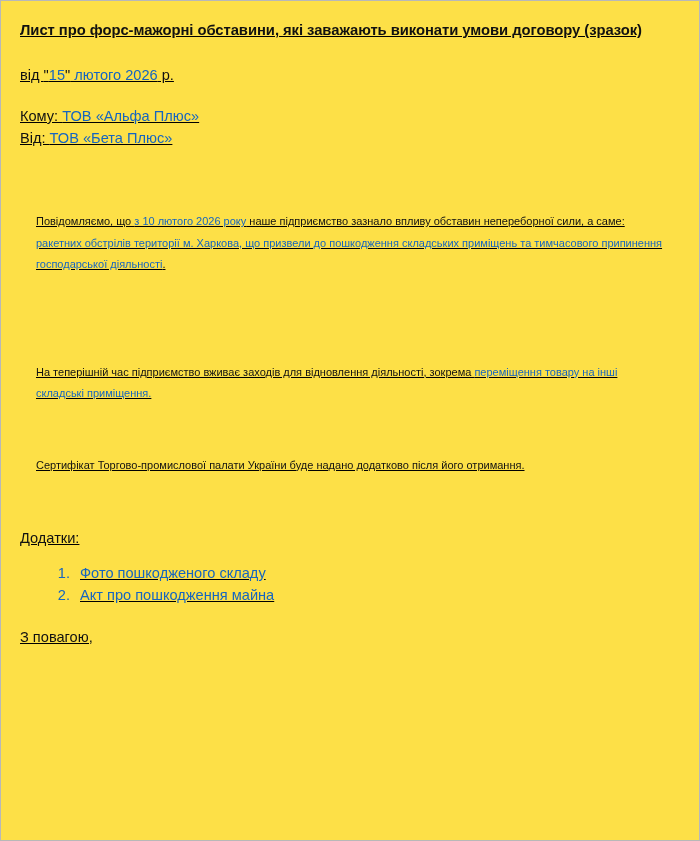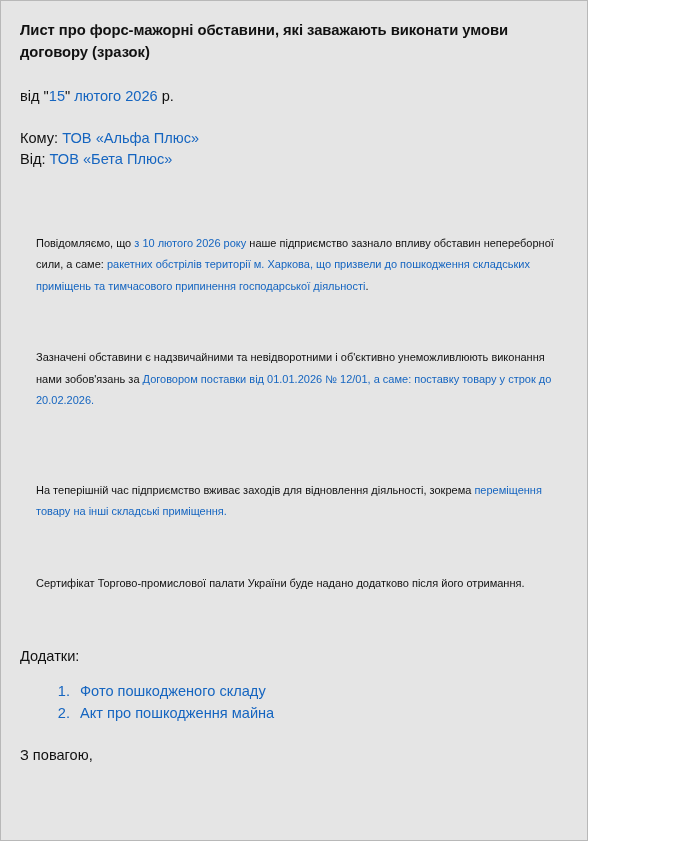--- a/index.html
+++ b/index.html
@@ -7,26 +7,27 @@
     margin: 0;
     padding: 0;
     background: #ffffff;
   }
   body {
     font-family: "Liberation Sans", "DejaVu Sans", sans-serif;
     -webkit-font-smoothing: antialiased;
   }
   .page {
     position: relative;
-    width: 588px;
+    width: 700px;
     height: 841px;
     box-sizing: border-box;
-    background: #e5e5e5;
+    background: #fde047;
     border: 1px solid #b8b8b8;
     overflow: hidden;
+    text-decoration: underline;
   }
   .doc {
     box-sizing: border-box;
     padding: 19px 16px 0 19px;
     font-size: 14.6px;
     line-height: 21.5px;
     color: #111111;
   }
   .doc-title {
     font-weight: bold;
@@ -118,21 +119,20 @@
     </div>
 
     <div class="gap-lg"></div>
 
 
     <div class="gap-lg"></div>
 
     <div id="paragraphs">
         <p class="para"><span>Повідомляємо, що </span><span class="hl">з 10 лютого 2026 року</span><span> наше підприємство зазнало впливу обставин непереборної сили, а саме: </span><span class="hl">ракетних обстрілів території м. Харкова, що призвели до пошкодження складських приміщень та тимчасового припинення господарської діяльності</span><span>.</span></p>
         <div class="gap-sm"></div>
-        <p class="para"><span>Зазначені обставини є надзвичайними та невідворотними і об'єктивно унеможливлюють виконання нами зобов'язань за </span><span class="hl">Договором поставки від 01.01.2026 № 12/01, а саме: поставку товару у строк до 20.02.2026.</span></p>
         <div class="gap-sm"></div>
         <div class="gap-sm"></div>
         <p class="para"><span>На теперішній час підприємство вживає заходів для відновлення діяльності, зокрема </span><span class="hl">переміщення товару на інші складські приміщення.</span></p>
         <div class="gap-sm"></div>
         <p class="para"><span>Сертифікат Торгово-промислової палати України буде надано додатково після його отримання.</span></p>
         <div class="gap-sm"></div>
         <div class="gap-sm"></div>
       </div>
 
     <div class="meta-line">Додатки:</div>

